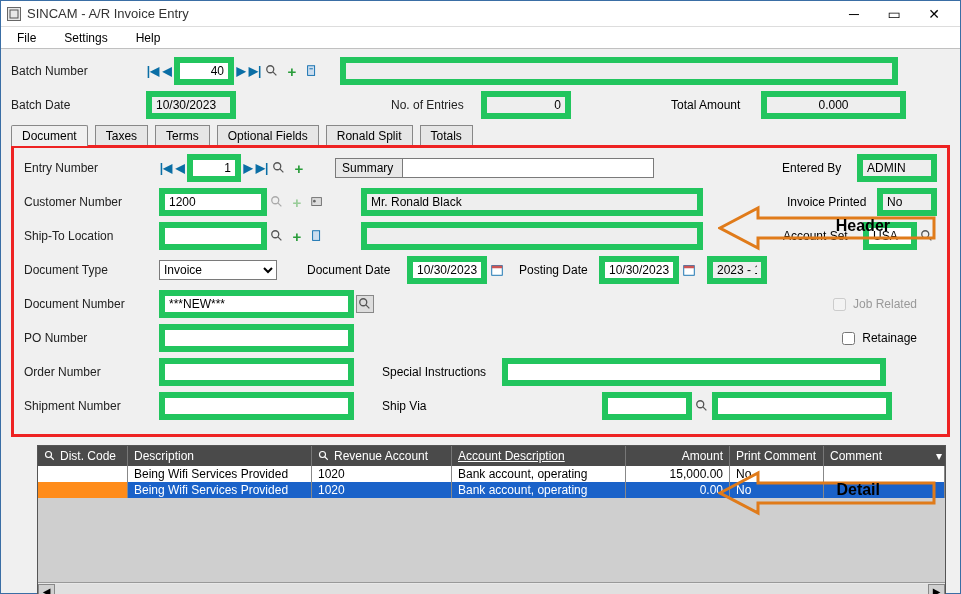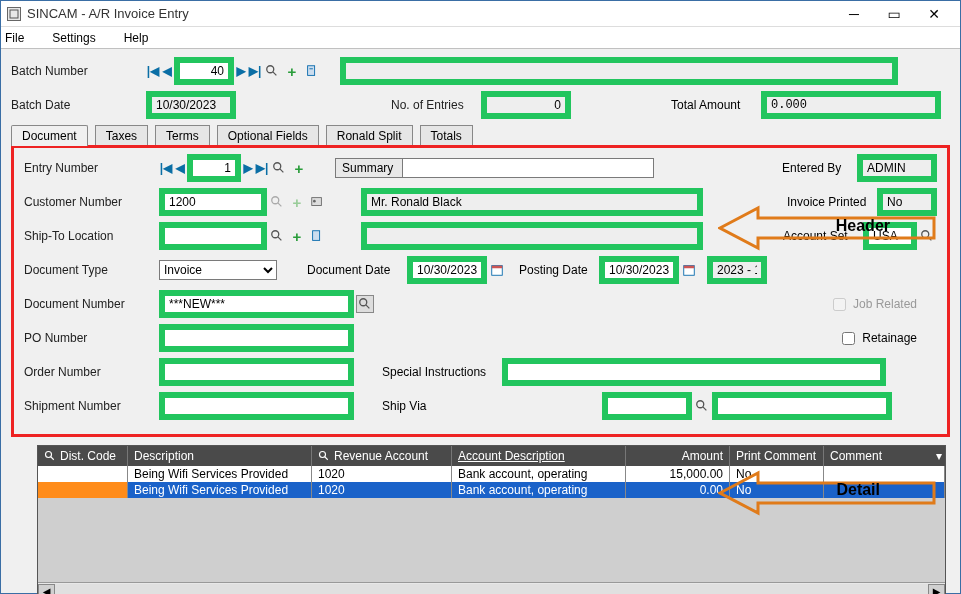--- a/index.html
+++ b/index.html
@@ -6,21 +6,21 @@
   body { margin: 0; padding: 0; background: #fff; width: 961px; height: 594px; overflow: hidden; }
   .window { width: 961px; height: 594px; border: 1px solid #3a6ea5; background: #f0f0f0; }
   
   
   .titlebar { height: 26px; background: #fff; display: flex; align-items: center; padding: 0 6px; border-bottom: 1px solid #ddd; justify-content: flex-end; }
   .titlebar .app-icon { width: 14px; height: 14px; border: 1px solid #666; background: #e8e8e8; margin-right: 6px; display:flex;align-items:center;justify-content:center;}
   .titlebar .title { flex: 1; color: #333; font-size: 13px; }
   .titlebar .winbtn { width: 40px; height: 24px; display: flex; align-items: center; justify-content: center; cursor: pointer; font-size: 14px; }
   
   
-  .menubar { height: 22px; background: #fff; display: flex; align-items: center; padding: 0 0; border-bottom: 1px solid #c0c0c0; gap: 20px; }
+  .menubar { height: 22px; background: #fff; display: flex; align-items: center; padding: 0 12px; border-bottom: 1px solid #c0c0c0; gap: 20px; }
   .menubar .menuitem { cursor: pointer; padding: 2px 4px; }
   
   
   .content { padding: 8px 10px 4px 10px; }
   
   .row { display: flex; align-items: center; margin-bottom: 6px; min-height: 22px; }
   .lbl { width: 135px; color: #222; }
   .lbl-small { width: 90px; color:#222; }
   
   .txt { height: 20px; border: 6px solid #22c55e; background: #fff; padding: 8px 4px; }
@@ -119,21 +119,21 @@
     </div>
 
     <div class="row">
       <span class="lbl">Batch Date</span>
       <input class="txt txt-ro" style="width: 90px;" value="10/30/2023">
       <span style="width:155px"></span>
       <span class="lbl-small">No. of Entries</span>
       <input class="txt txt-ro" style="width: 90px; text-align: right;" value="0">
       <span style="width:100px"></span>
       <span style="width:90px">Total Amount</span>
-      <input class="txt txt-ro" style="width: 180px; text-align: left; font-family: Liberation Mono, monospace;" value="0.000">
+      <input class="txt txt-ro" style="width: 145px; text-align: center;" value="0.000">
     </div>
 
     <div class="tabstrip">
       <div class="tab active">Document</div>
       <div class="tab">Taxes</div>
       <div class="tab">Terms</div>
       <div class="tab">Optional Fields</div>
       <div class="tab">Ronald Split</div>
       <div class="tab">Totals</div>
     </div>

